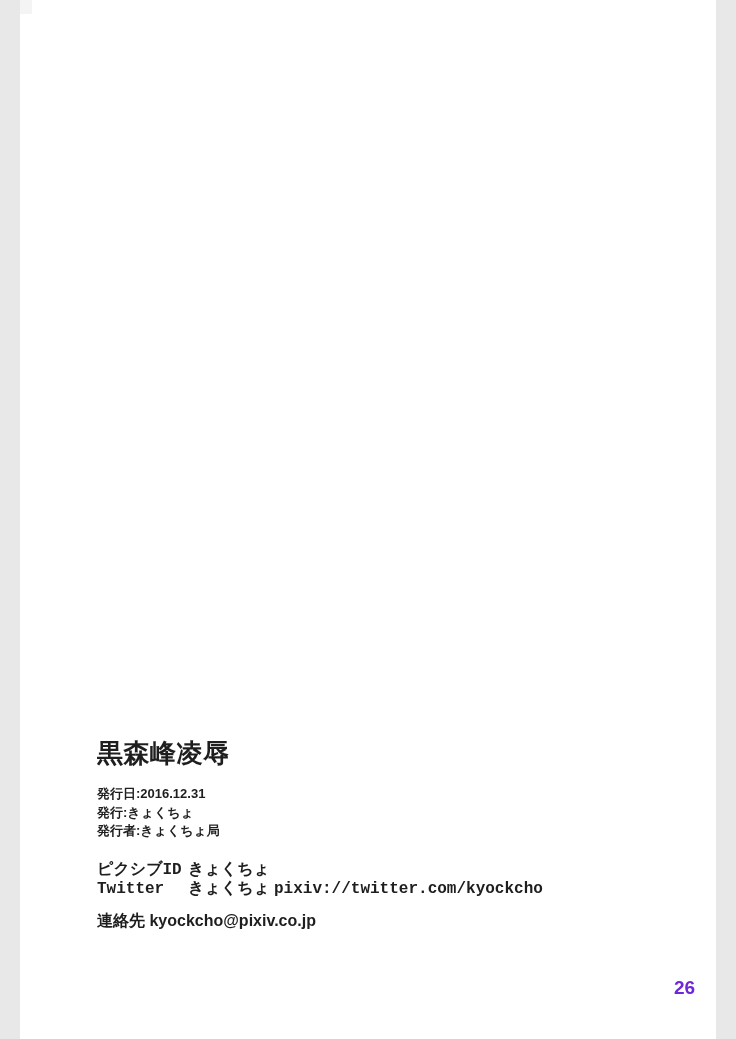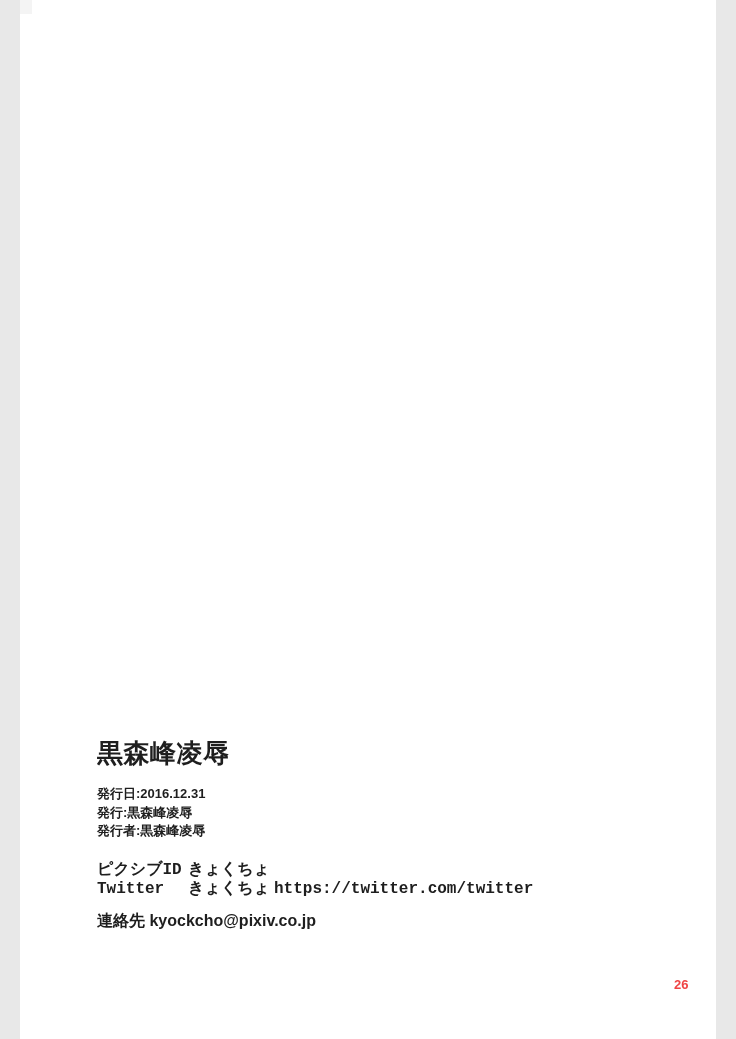--- a/index.html
+++ b/index.html
@@ -73,49 +73,49 @@
     font-size: 16px;
     font-weight: bold;
     white-space: nowrap;
   }
   .contact-label {
   }
   .page-number {
     position: absolute;
     left: 654px;
     top: 977px;
-    font-size: 13px;
+    font-size: 19px;
     font-weight: bold;
-    color: #ef4444;
+    color: #6d28d9;
   }
 </style>
 </head>
 <body>
 
 <div class="page">
 
   <div class="scan-artifact"></div>
 
   <h1 class="title">黒森峰凌辱</h1>
 
   <div class="info-block">
     <div class="info-line">発行日:2016.12.31</div>
-    <div class="info-line">発行:黒森峰凌辱</div>
-    <div class="info-line">発行者:黒森峰凌辱</div>
+    <div class="info-line">発行:きょくちょ</div>
+    <div class="info-line">発行者:きょくちょ局</div>
   </div>
 
   <div class="accounts">
     <div class="account-row">
       <span class="account-service">ピクシブID</span>
       <span class="account-name">きょくちょ</span>
     </div>
     <div class="account-row">
       <span class="account-service">Twitter</span>
       <span class="account-name">きょくちょ</span>
-      <span class="account-url">https://twitter.com/twitter</span>
+      <span class="account-url">pixiv://twitter.com/kyockcho</span>
     </div>
   </div>
 
   <div class="contact">
     <span class="contact-label">連絡先</span>
     <span class="contact-value">kyockcho@pixiv.co.jp</span>
   </div>
 
   <div class="page-number">26</div>
 

